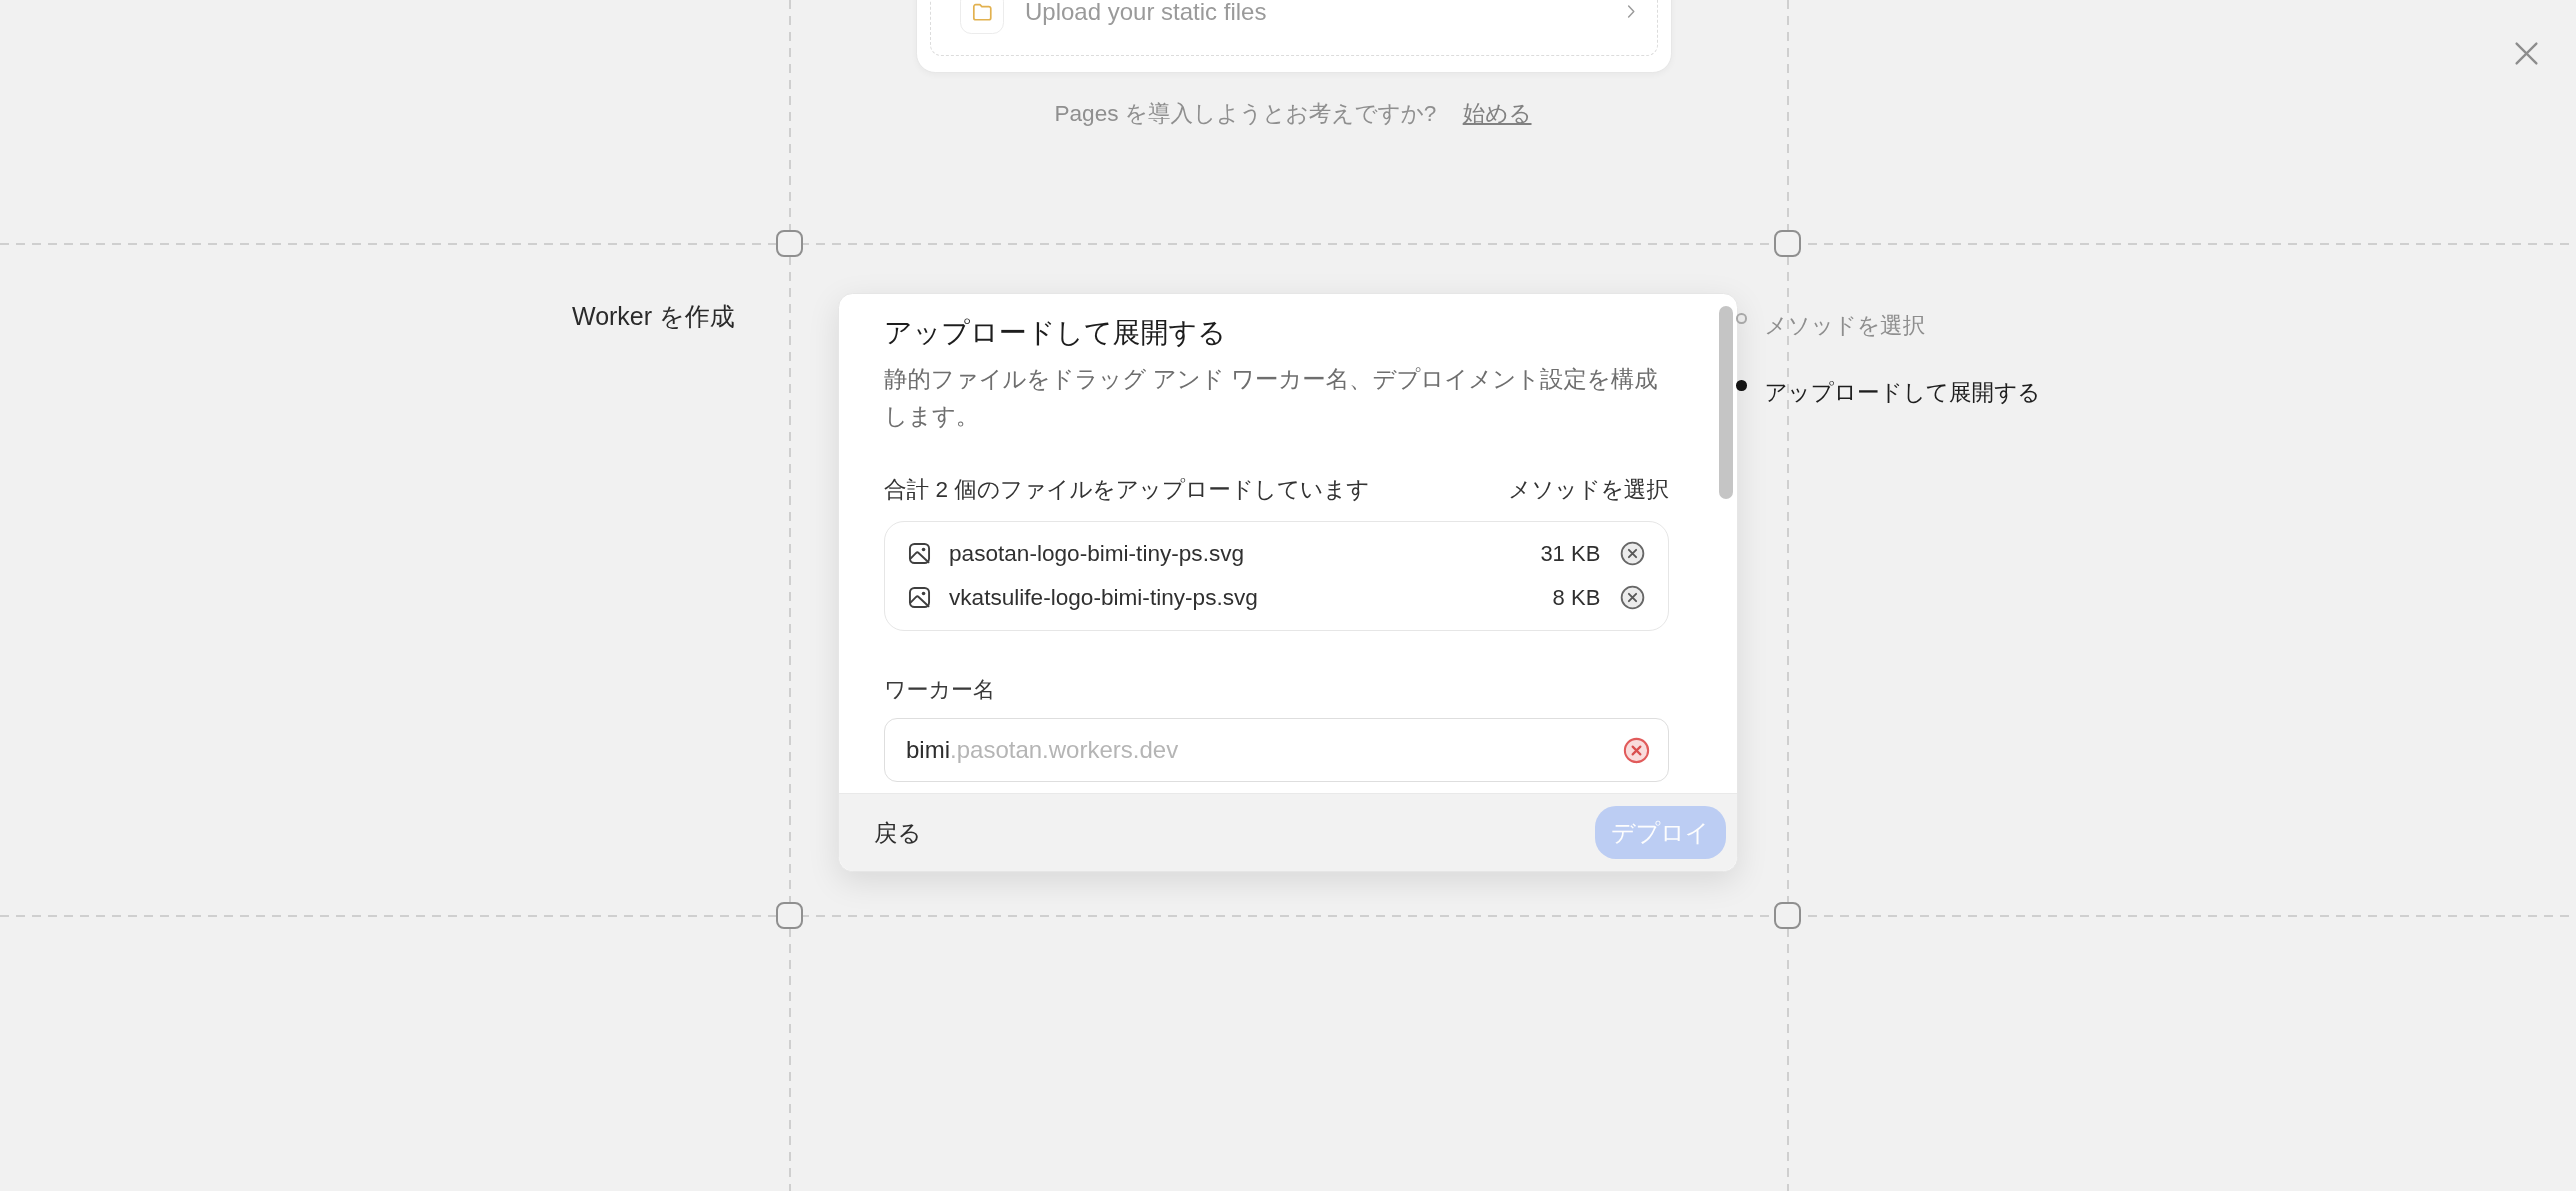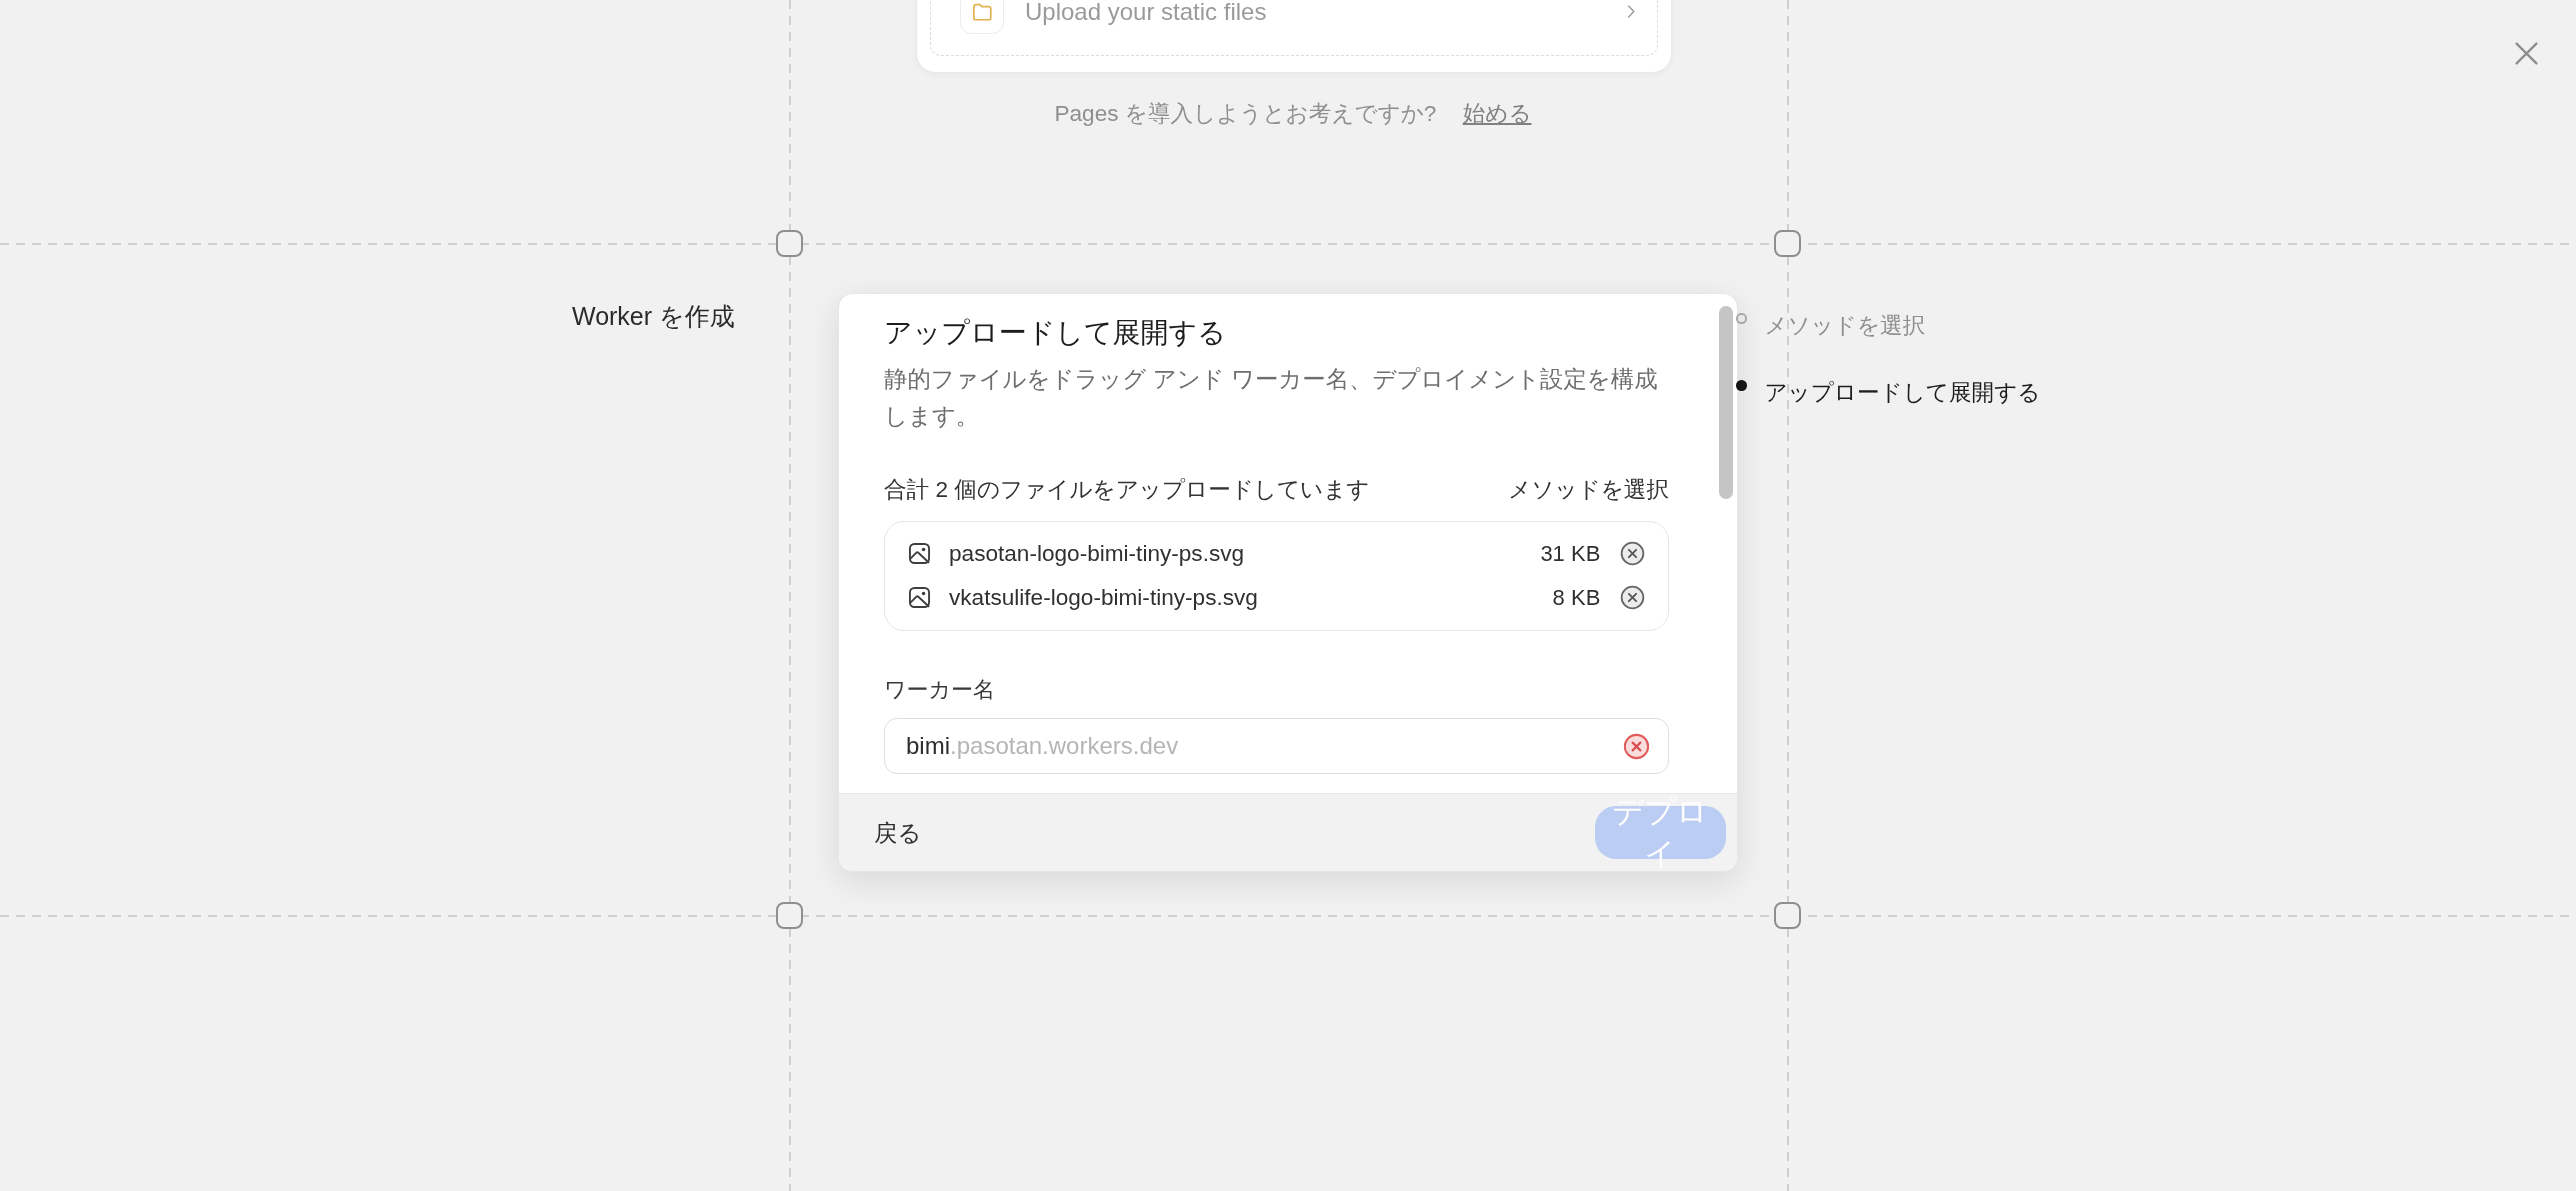--- a/index.html
+++ b/index.html
@@ -79,41 +79,41 @@
   .delete-all{font-size:22.6px; color:#333; cursor:pointer;}
   .file-list{
     margin-top:16px; border:1.6px solid #e6e6e6; border-radius:20px; padding:9.7px 0;
   }
   .file-row{display:flex; align-items:center; height:44px; padding:0 21px;}
   .file-name{margin-left:16px; font-size:22.6px; color:#303030;}
   .file-size{margin-left:auto; font-size:22px; color:#303030;}
   .remove-btn{margin-left:17.7px; background:none; border:none; padding:0; cursor:pointer; display:flex;}
   .worker-label{margin-top:45px; font-size:22px; color:#3a3a3a; line-height:28px;}
   .input-box{
-    margin-top:14.5px; height:56px; box-sizing:border-box;
+    margin-top:14.5px; height:64px; box-sizing:border-box;
     border:1.6px solid #dedede; border-radius:13px; background:#fff;
     display:flex; align-items:center; padding:0 16px 0 21px; cursor:text;
   }
   .input-val{font-size:24px; color:#2e2e2e;}
   .input-suffix{font-size:24px; color:#b5b5b5;}
   .err-icon{margin-left:auto; display:flex;}
   .scroll-thumb{
     position:absolute; right:4px; top:12px; width:13.7px; height:193px;
     border-radius:7.3px; background:#c5c5c5;
   }
   .modal-footer{
     height:77px; background:#f2f2f2; border-top:1.6px solid #e9e9e9;
     border-radius:0 0 14.5px 14.5px;
     display:flex; align-items:center; justify-content:space-between;
     padding:0 11.3px 0 35px;
   }
   .back-btn{font-size:23.4px; color:#2e2e2e; cursor:pointer;}
   .deploy-btn{
     width:131px; height:53px; border:none; border-radius:21px;
-    background:#bccdf3; color:#fdfdfd; font-size:31px;
+    background:#bccdf3; color:#fdfdfd; font-size:24px;
     font-family:"Liberation Sans", sans-serif;
     display:flex; align-items:center; justify-content:center;
   }
 
   
   .step{position:absolute; left:1736px; display:flex; align-items:flex-start; gap:18px;}
   .step-1{top:313px;}
   .step-2{top:380px;}
   .marker{width:10.5px; height:10.5px; border-radius:50%; box-sizing:border-box; flex:0 0 10.5px;}
   .marker.ring{border:2.4px solid #a8a8a8; background:transparent;}

